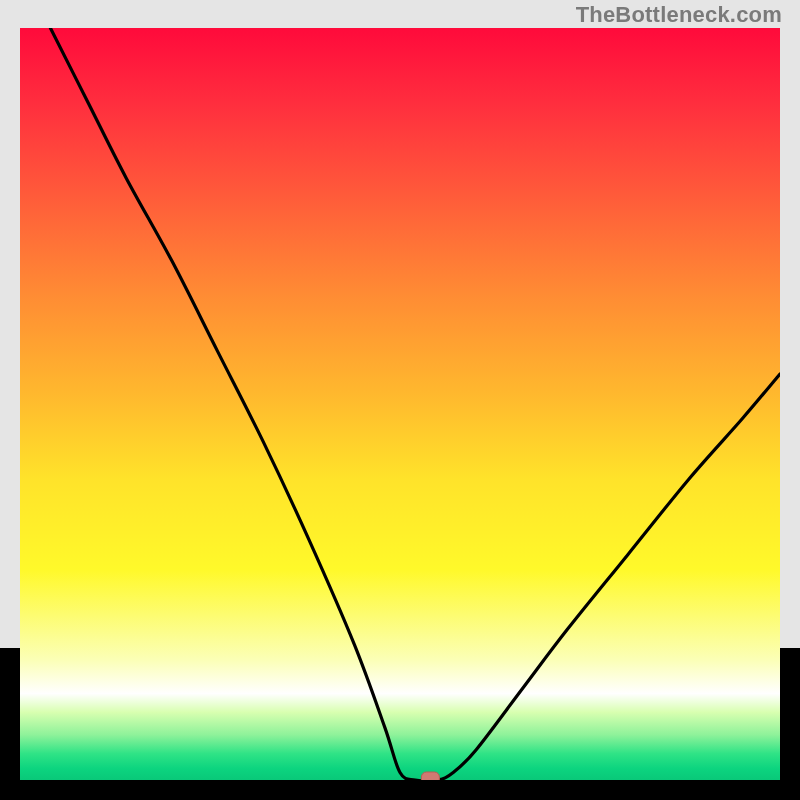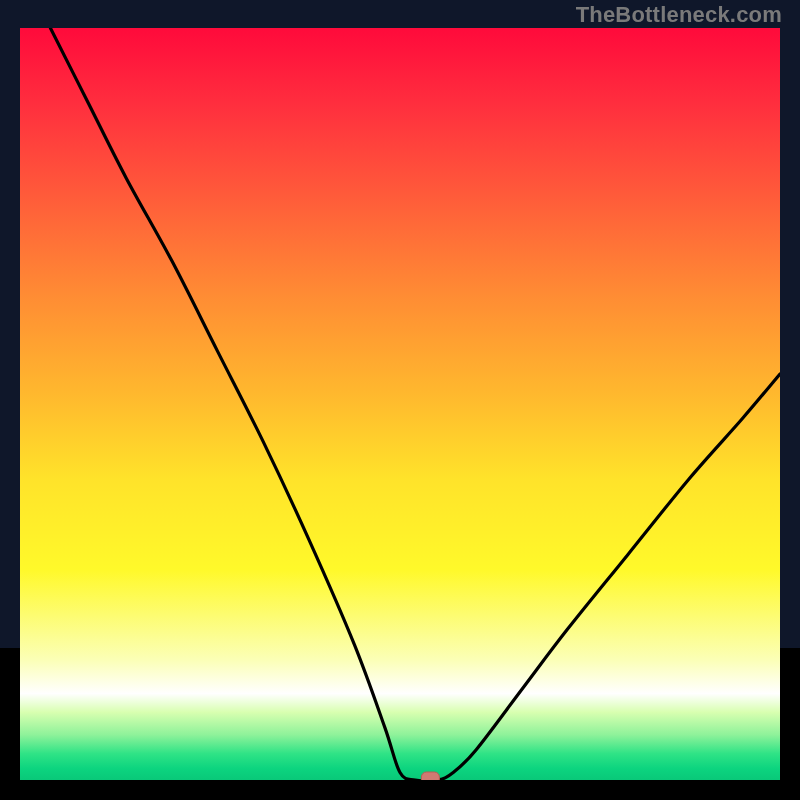--- a/index.html
+++ b/index.html
@@ -8,21 +8,21 @@
     width: 800px;
     height: 800px;
     background: #000;
     font-family: Arial, Helvetica, sans-serif;
     overflow: hidden;
   }
   .frame {
     position: relative;
     width: 800px;
     height: 648px;
-    background: #0f172a;
+    background: #e5e5e5;
   }
   .watermark {
     position: absolute;
     top: 2px;
     right: 18px;
     color: #7a7a7a;
     font-size: 22px;
     font-weight: 600;
     letter-spacing: 0.2px;
     user-select: none;

